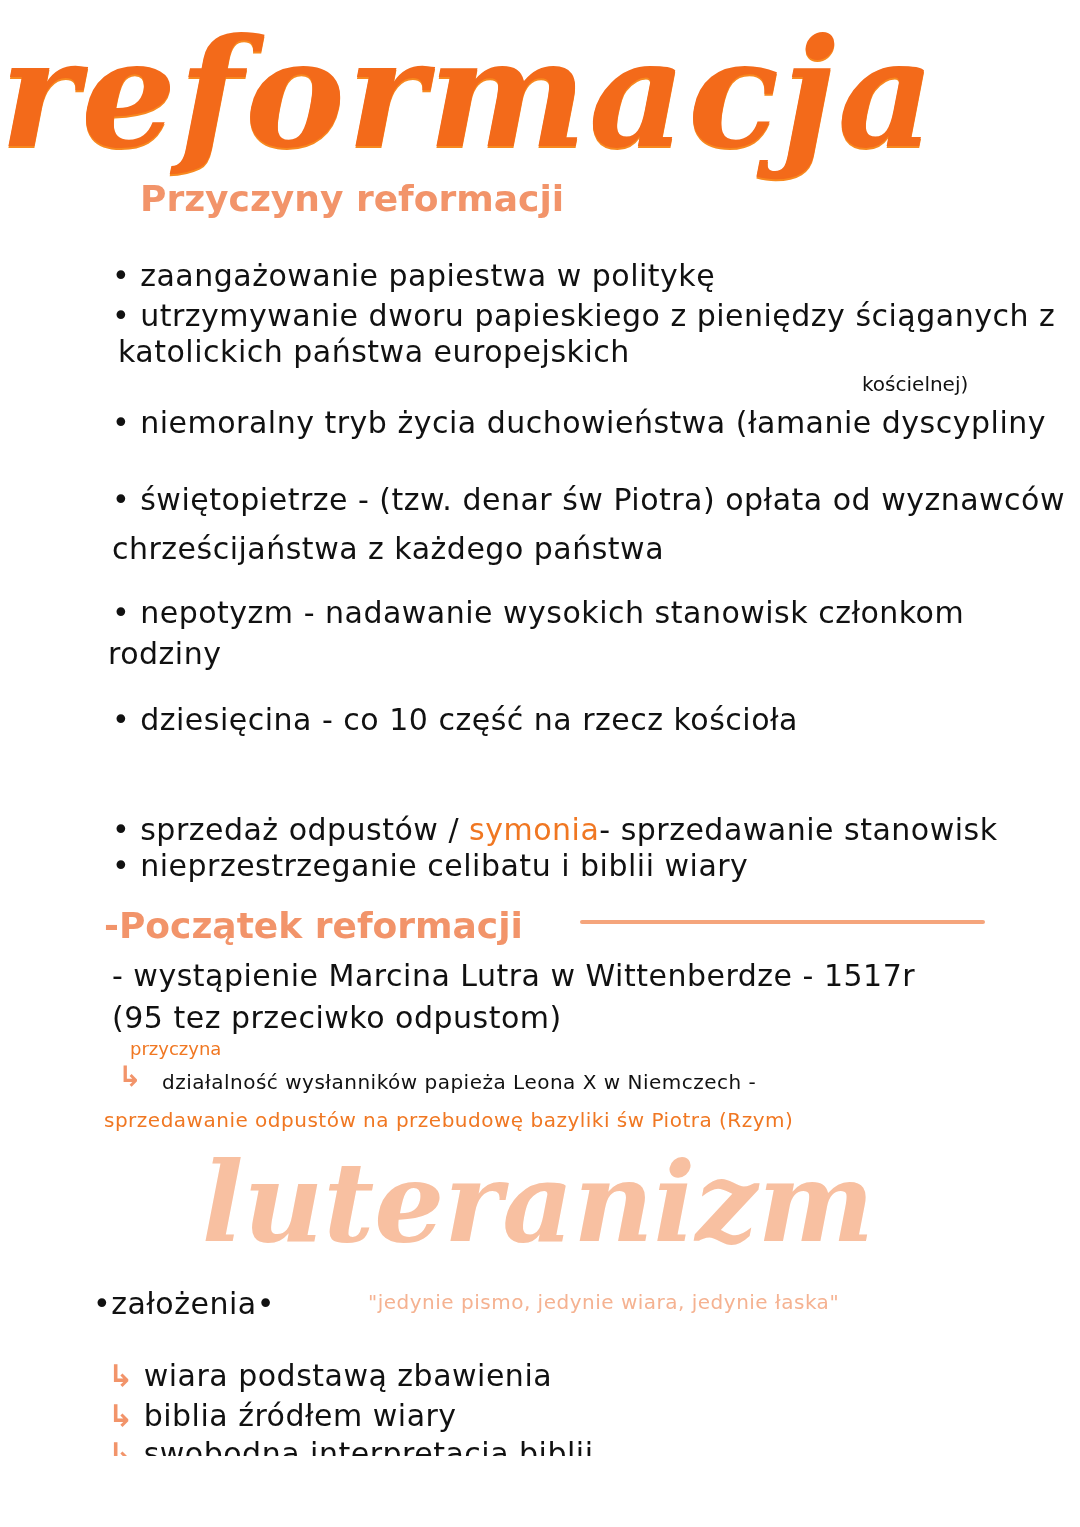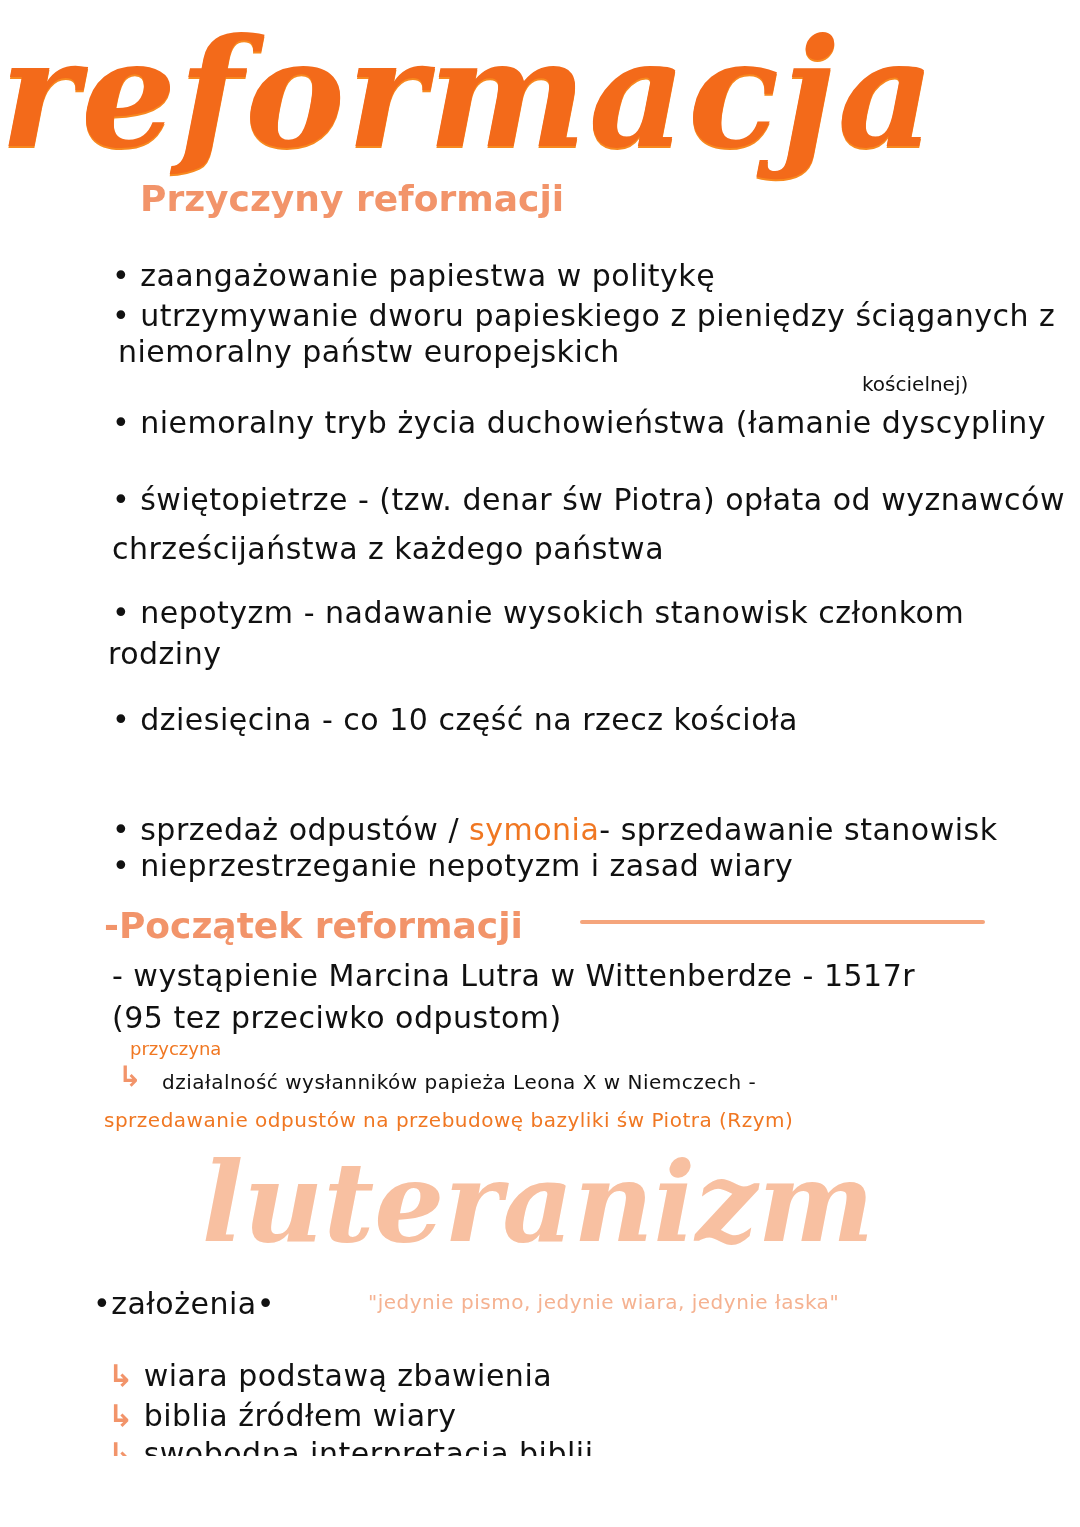--- a/index.html
+++ b/index.html
@@ -35,38 +35,38 @@
 </style>
 </head>
 <body>
 
 <div class="abs title-main">reformacja</div>
 
 <div class="abs heading-orange" style="left:140px; top:178px;">Przyczyny reformacji</div>
 
 <div class="abs txt bullet" style="left:112px; top:258px;">zaangażowanie papiestwa w politykę</div>
 <div class="abs txt bullet" style="left:112px; top:298px;">utrzymywanie dworu papieskiego z pieniędzy ściąganych z</div>
-<div class="abs txt" style="left:118px; top:334px;">niemoralny państw europejskich</div>
+<div class="abs txt" style="left:118px; top:334px;">katolickich państwa europejskich</div>
 
 <div class="abs bracket-note" style="left:862px; top:372px;">kościelnej)</div>
 <div class="abs txt bullet" style="left:112px; top:405px;">niemoralny tryb życia duchowieństwa (łamanie dyscypliny</div>
 
 <div class="abs txt bullet" style="left:112px; top:482px;">świętopietrze - (tzw. denar św Piotra) opłata od wyznawców</div>
 <div class="abs txt" style="left:112px; top:523px;margin-top:8px;">chrześcijaństwa z każdego państwa</div>
 
 <div class="abs txt bullet" style="left:112px; top:595px;">nepotyzm - nadawanie wysokich stanowisk członkom</div>
 <div class="abs txt" style="left:108px; top:636px;">rodziny</div>
 
 <div class="abs txt bullet" style="left:112px; top:702px;">dziesięcina - co 10 część na rzecz kościoła</div>
 
 <div class="abs txt bullet" style="left:112px; top:772px;margin-top:40px;">
   <span>sprzedaż odpustów / </span><span class="accent">symonia</span><span>- sprzedawanie stanowisk</span>
 </div>
 
-<div class="abs txt bullet" style="left:112px; top:848px;">nieprzestrzeganie nepotyzm i zasad wiary</div>
+<div class="abs txt bullet" style="left:112px; top:848px;">nieprzestrzeganie celibatu i biblii wiary</div>
 
 <div class="abs heading-orange" style="left:104px; top:905px;">-Początek reformacji</div>
 <div class="rule" style="left:580px; top:920px; width:405px;"></div>
 
 <div class="abs txt" style="left:112px; top:958px;">- wystąpienie Marcina Lutra w Wittenberdze - 1517r</div>
 <div class="abs txt" style="left:112px; top:1000px;">(95 tez przeciwko odpustom)</div>
 
 <div class="abs note-tiny" style="left:130px; top:1038px;">przyczyna</div>
 <div class="abs arrow" style="left:118px; top:1060px; font-size:28px;">↳</div>
 <div class="abs txt txt-sm" style="left:162px; top:1070px;">działalność wysłanników papieża Leona X w Niemczech -</div>

